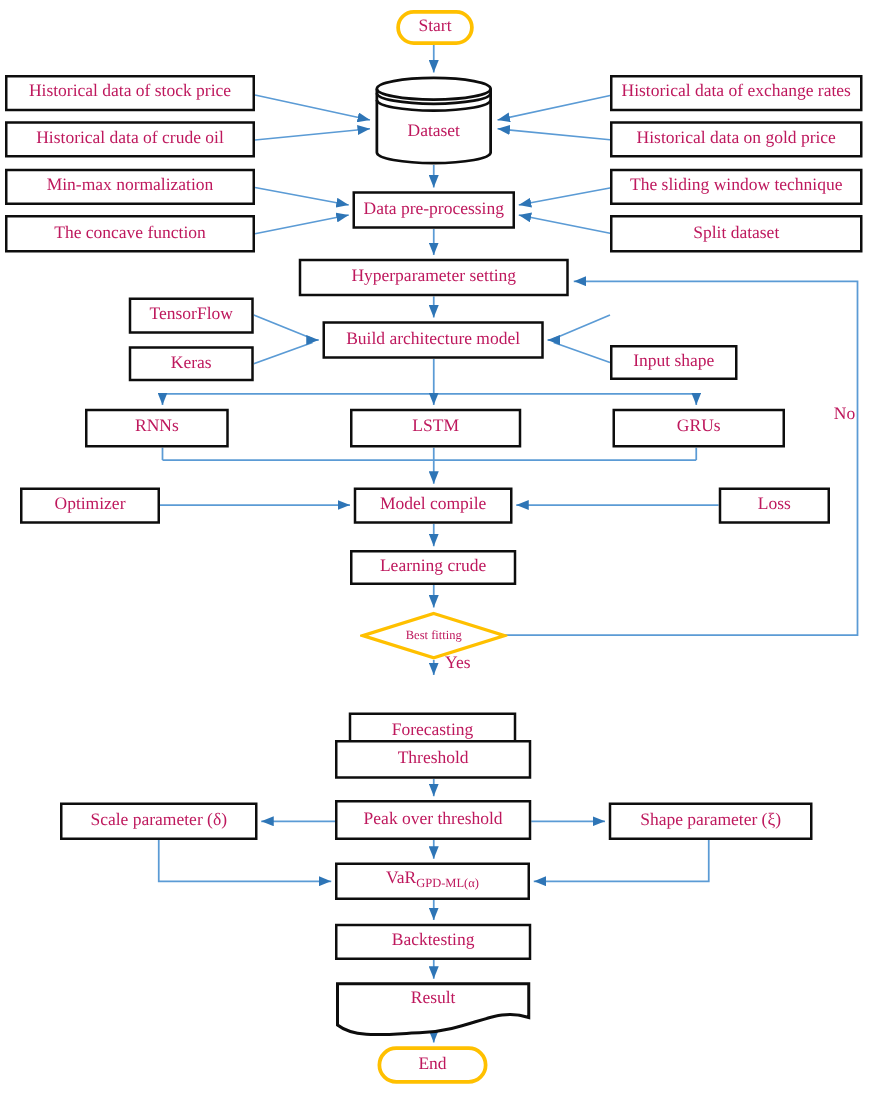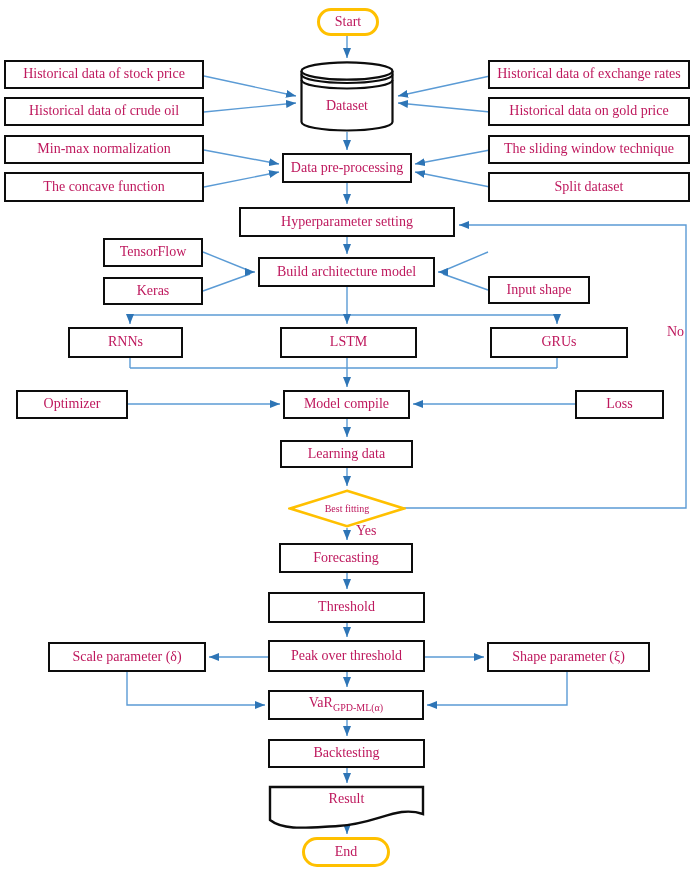--- a/index.html
+++ b/index.html
@@ -154,33 +154,33 @@
     <span>Optimizer</span>
   </div>
   <div class="box" style="left:283px;top:390px;width:127px;height:29px">
     <span>Model compile</span>
   </div>
   <div class="box" style="left:575px;top:390px;width:89px;height:29px">
     <span>Loss</span>
   </div>
 
   <div class="box" style="left:280px;top:440px;width:133px;height:28px">
-    <span>Learning data</span>
+    <span>Learning crude</span>
   </div>
 
   <div class="shape-wrap" style="left:288px;top:489px;width:118px;height:39px">
     <svg width="118" height="39" viewBox="0 0 118 39">
       <polygon class="diamond-shape" points="59,1.8 115.8,19.5 59,37.2 2.2,19.5"></polygon>
     </svg>
     <span class="diamond-label">Best fitting</span>
   </div>
   <span class="float-label" style="left:356px;top:523px">Yes</span>
   <span class="float-label" style="left:667px;top:324px">No</span>
 
-  <div class="box" style="left:279px;top:543px;width:134px;height:30px">
+  <div class="box" style="left:279px;top:570px;width:134px;height:30px">
     <span>Forecasting</span>
   </div>
   <div class="box" style="left:268px;top:592px;width:157px;height:31px">
     <span>Threshold</span>
   </div>
   <div class="box" style="left:268px;top:640px;width:157px;height:32px">
     <span>Peak over threshold</span>
   </div>
   <div class="box" style="left:48px;top:642px;width:158px;height:30px">
     <span>Scale parameter (δ)</span>

